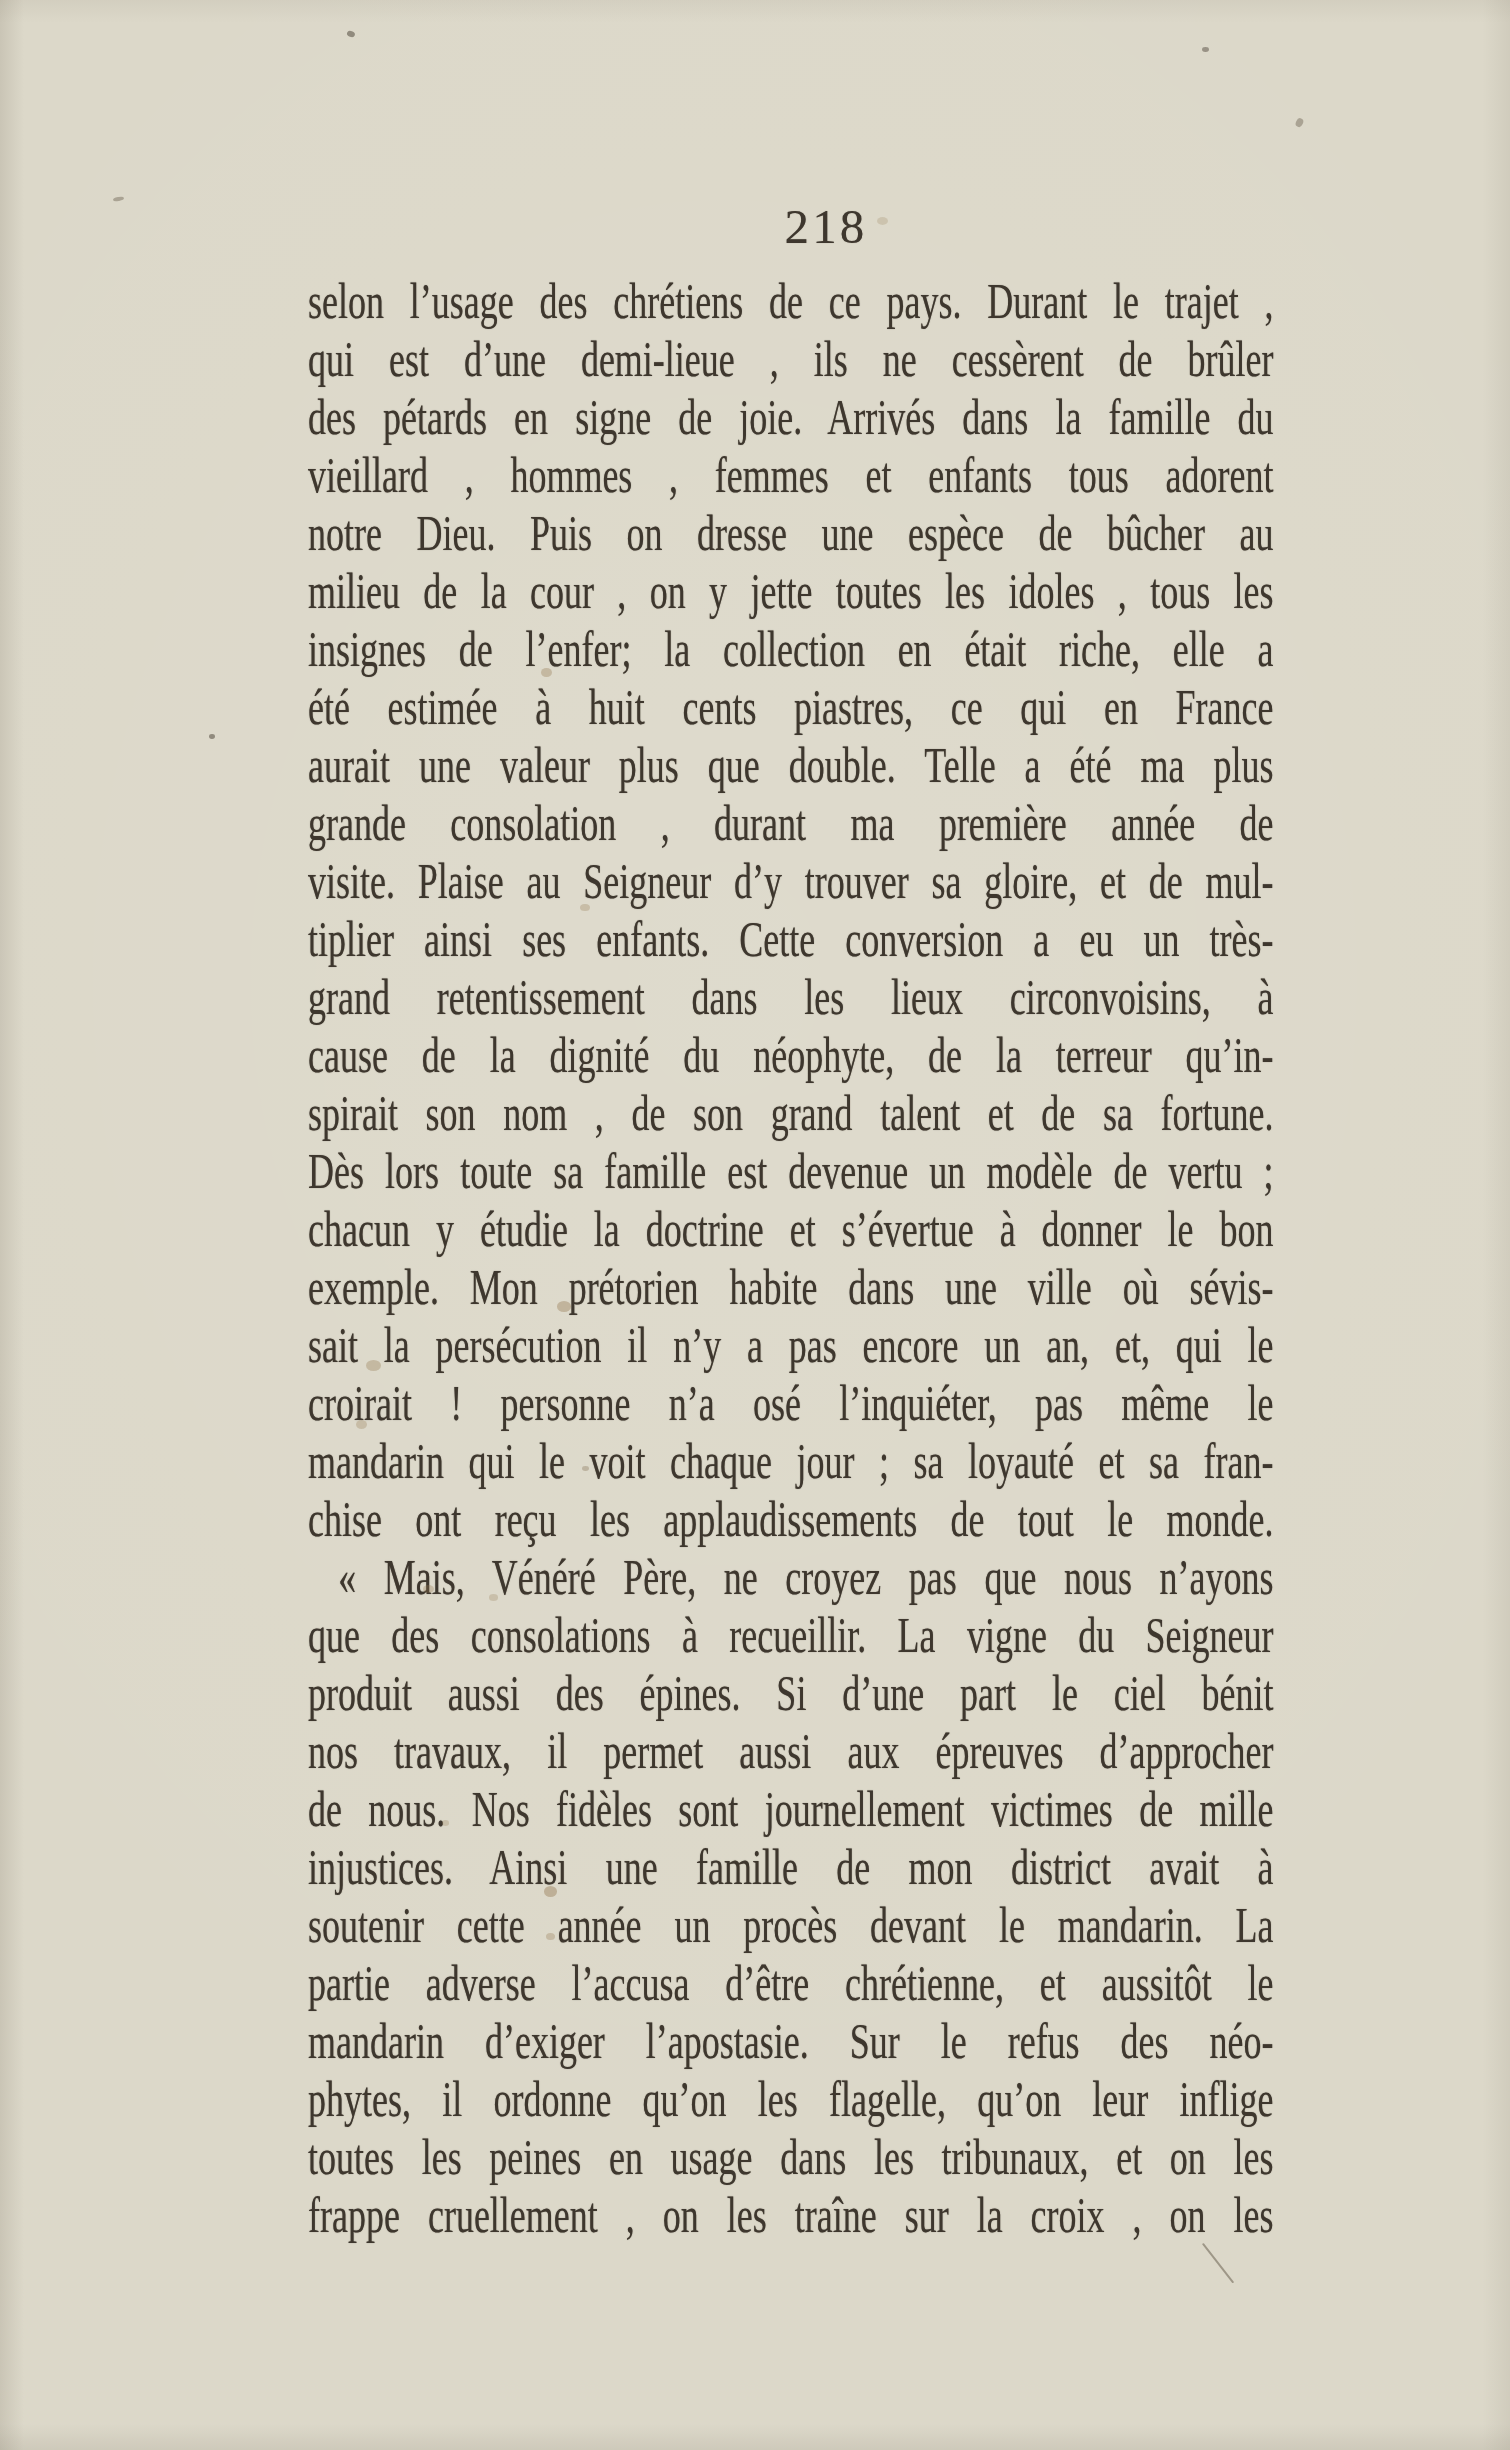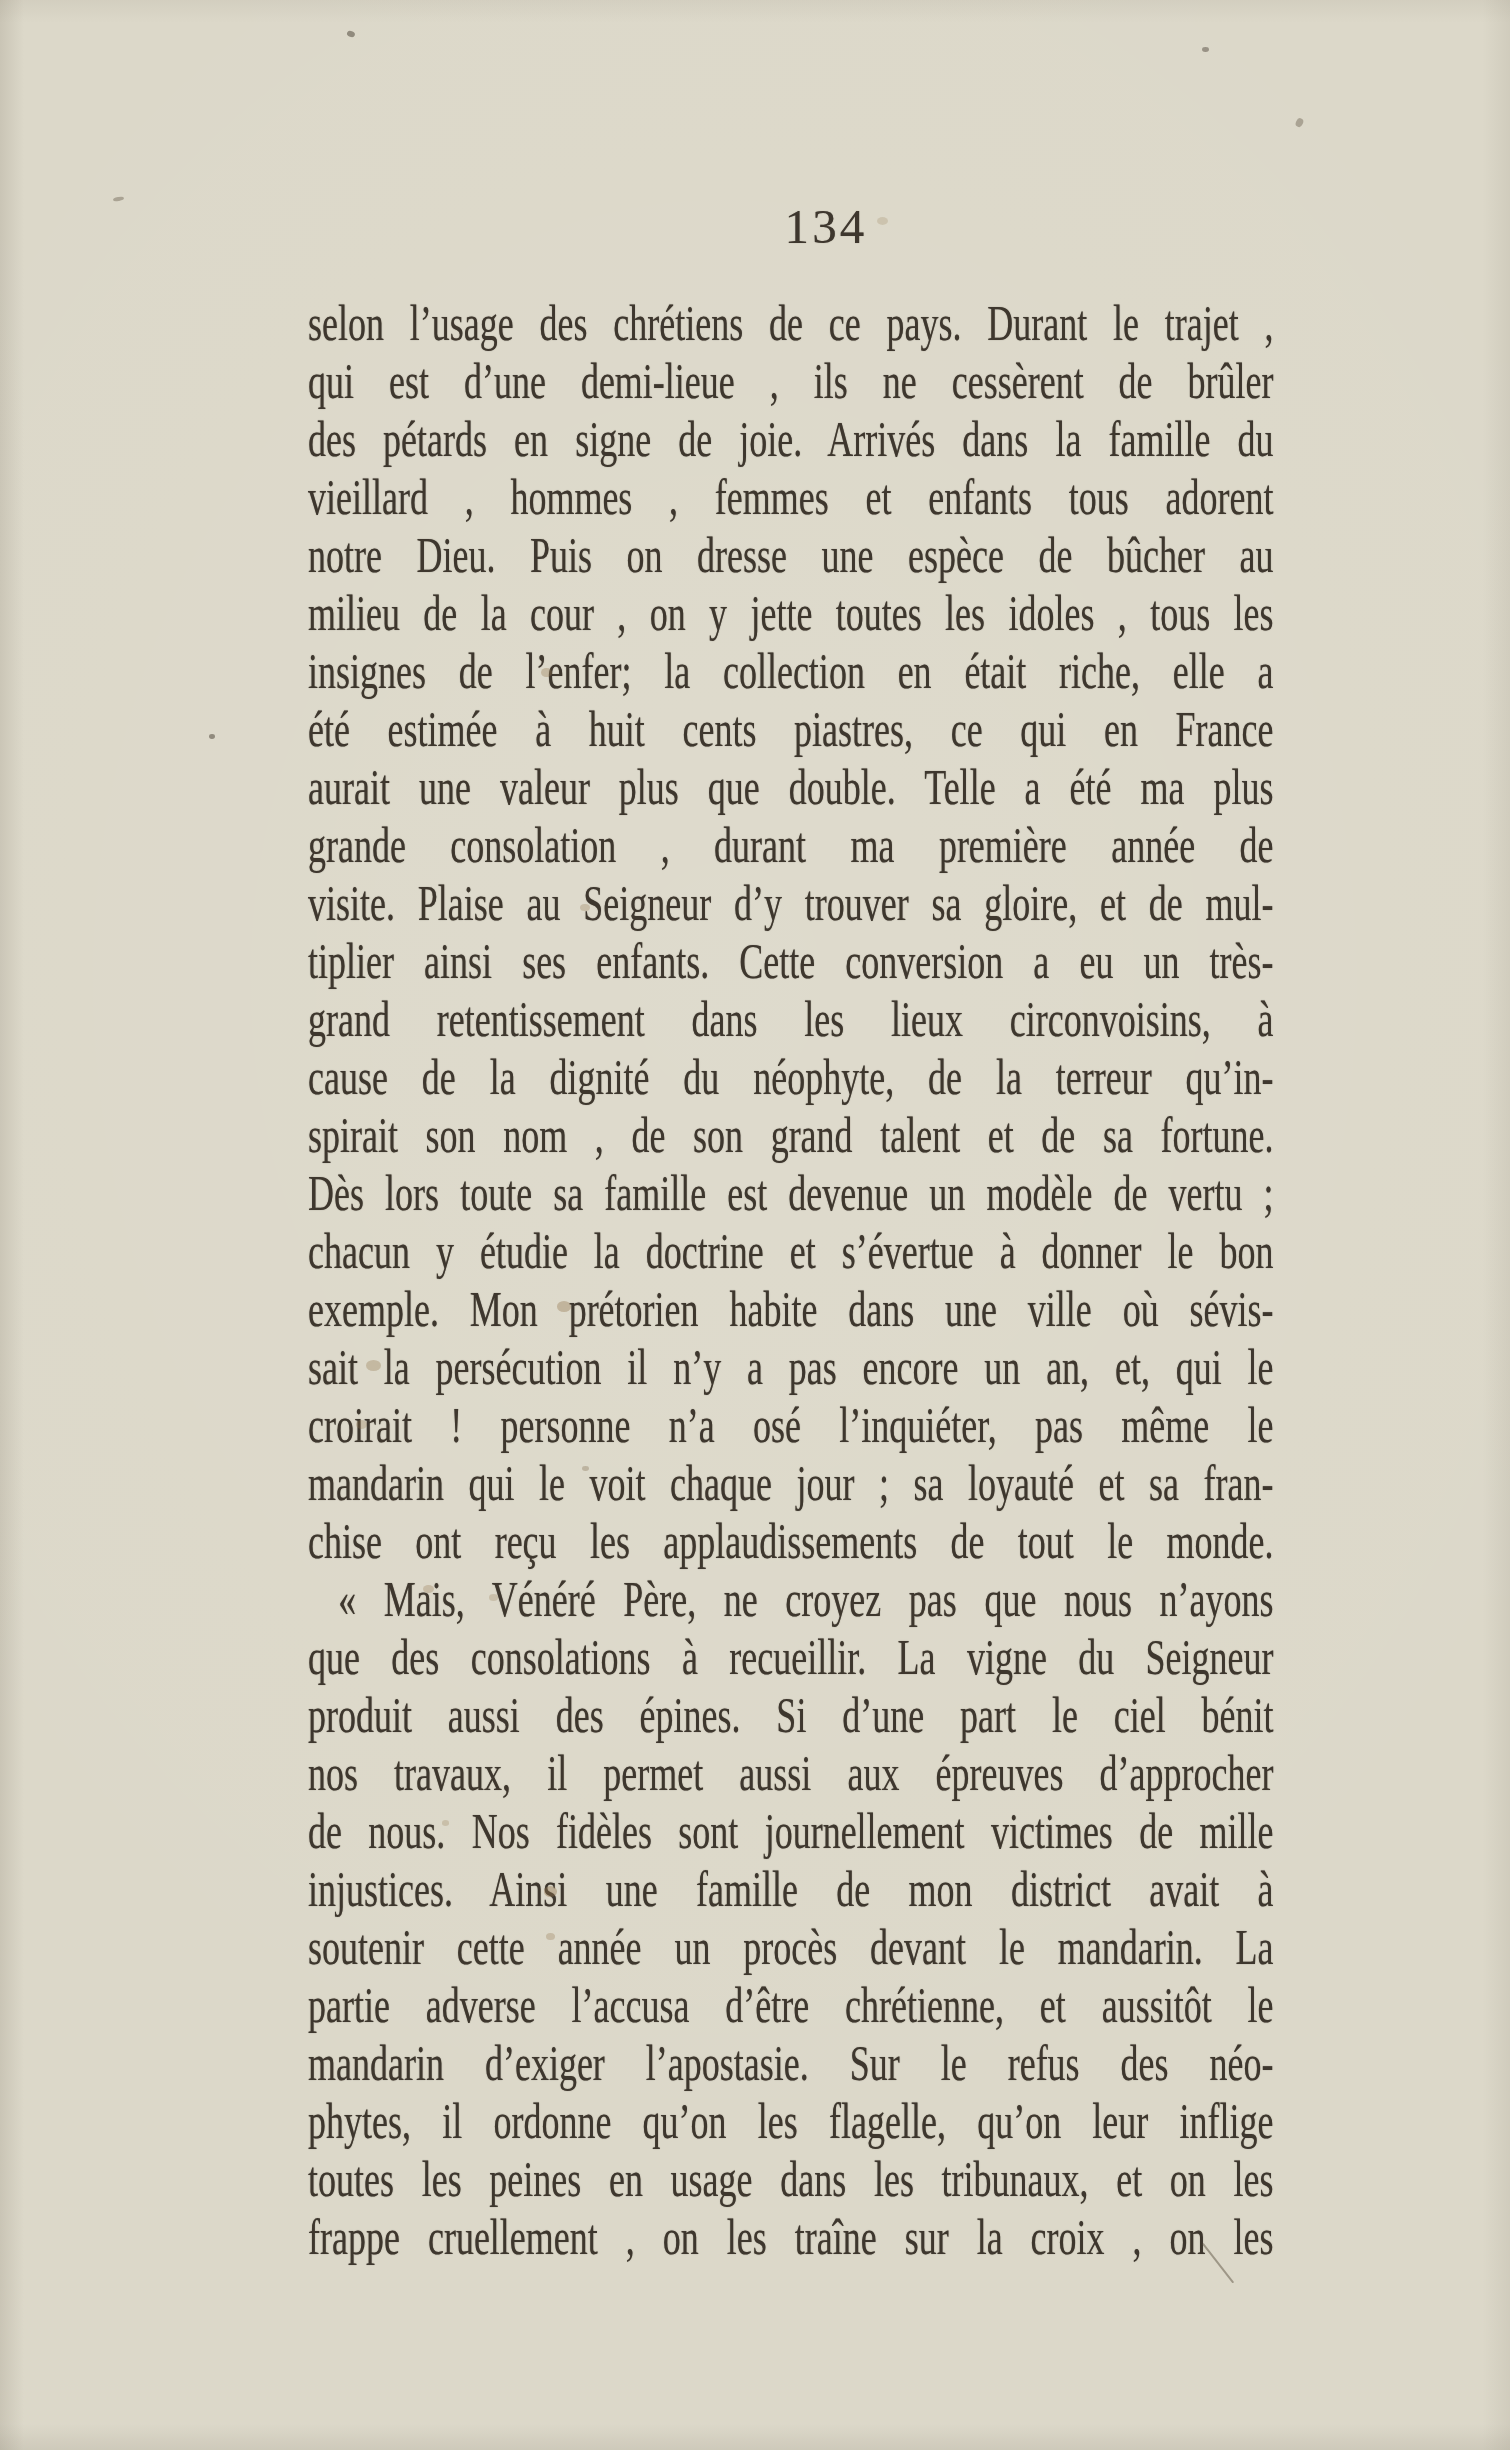--- a/index.html
+++ b/index.html
@@ -30,40 +30,39 @@
     color:var(--ink);
     text-shadow:0 0 0.8px rgba(62,55,46,.55);
   }
   .text-block{
     position:absolute;
     left:308px;top:272px;
     width:966px;
     font-size:50px;
     line-height:58px;
     text-shadow:0 0 0.8px rgba(62,55,46,.5), 0 0 2px rgba(62,55,46,.14);
-    margin-top:22px;
   }
   .line{
     width:1341px;            
     transform:scaleX(0.72);
     transform-origin:0 50%;
     height:58px;
     text-align:justify;
     text-align-last:justify;
   }
   .line.indent{ text-indent:42px; }
   .speck{ position:absolute;border-radius:50%;pointer-events:none; }
   .stroke{ position:absolute;pointer-events:none;border-radius:1.6px; }
 </style>
 </head>
 <body>
 
 <div class="page">
 
-  <div class="page-number">134</div>
+  <div class="page-number">218</div>
 
   <div class="text-block" id="text-block">
       <div class="line">selon l’usage des chrétiens de ce pays. Durant le trajet ,</div>
       <div class="line">qui est d’une demi-lieue , ils ne cessèrent de brûler</div>
       <div class="line">des pétards en signe de joie. Arrivés dans la famille du</div>
       <div class="line">vieillard , hommes , femmes et enfants tous adorent</div>
       <div class="line">notre Dieu. Puis on dresse une espèce de bûcher au</div>
       <div class="line">milieu de la cour , on y jette toutes les idoles , tous les</div>
       <div class="line">insignes de l’enfer; la collection en était riche, elle a</div>
       <div class="line">été estimée à huit cents piastres, ce qui en France</div>

